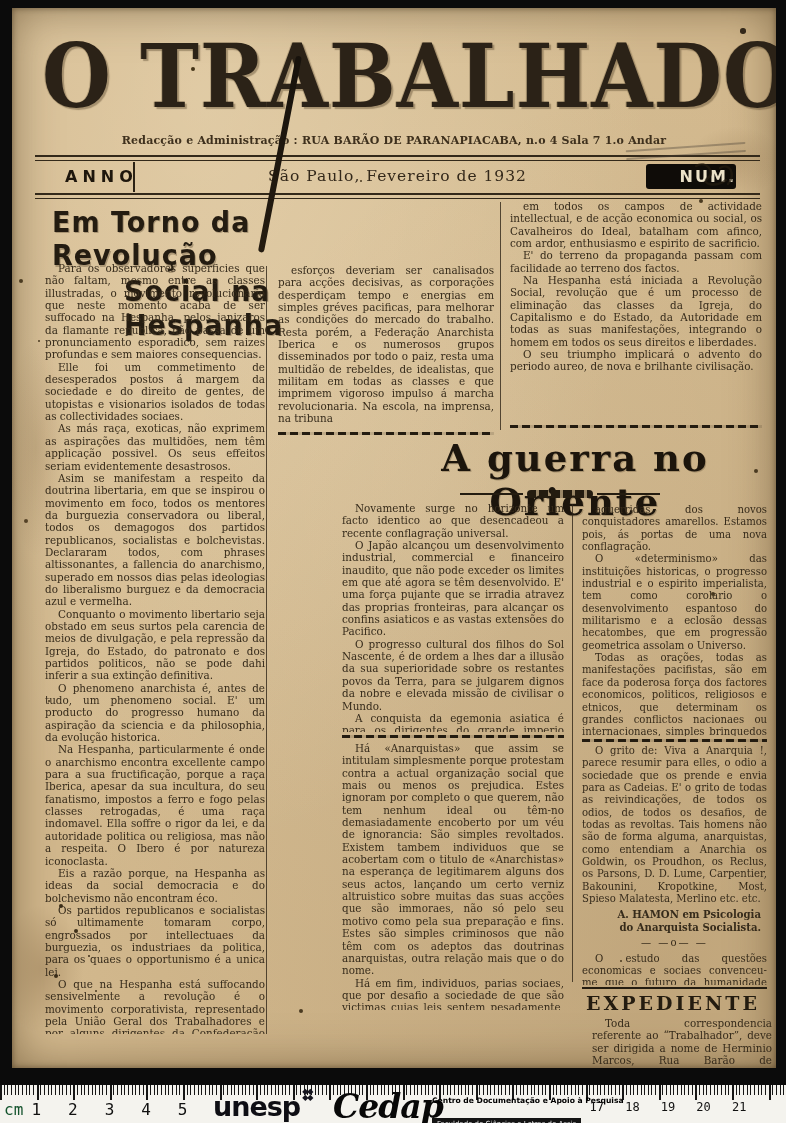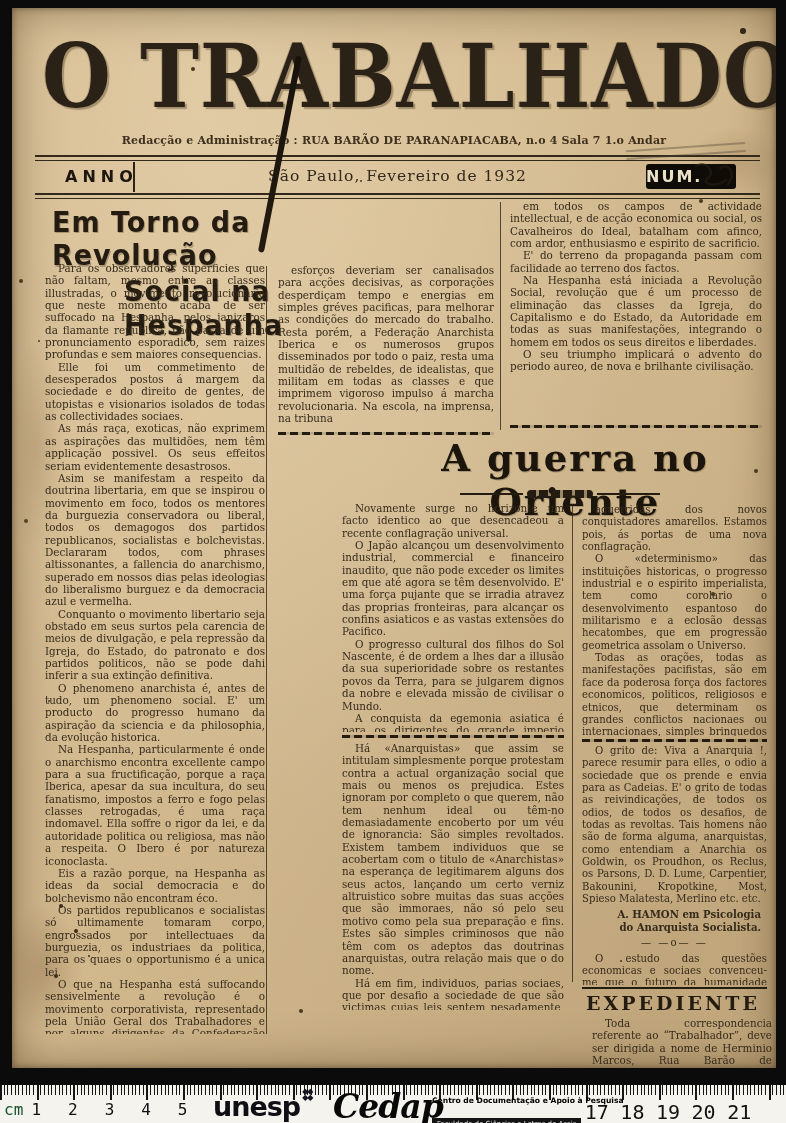--- a/index.html
+++ b/index.html
@@ -34,21 +34,21 @@
   .r1{top:147px;} .r2{top:185px;}
   .header-row{position:absolute;top:154px;left:23px;width:725px;height:30px;}
   .anno{position:absolute;left:30px;top:5px;font-family:"DejaVu Sans", sans-serif;
     font-weight:bold;font-size:16px;letter-spacing:5px;color:#1e160c;}
   .vline1{position:absolute;left:98px;top:0;bottom:0;width:2px;background:#2c2315;}
   .dateline{position:absolute;left:0;right:0;top:5px;text-align:center;
     font-size:15.5px;color:#33281a;letter-spacing:1px;}
   .numbox{position:absolute;right:24px;top:2px;width:90px;height:25px;
     background:#0f0c08;color:#ece2c8;border-radius:3px;
     font-family:"DejaVu Sans", sans-serif;font-weight:bold;font-size:16px;
-    letter-spacing:2px;text-align:left;line-height:25px;}
+    letter-spacing:2px;text-align:right;line-height:25px;}
   .hand-squiggle{position:absolute;right:-4px;top:-6px;opacity:.8;}
   .pencil-marks{position:absolute;right:30px;top:132px;width:120px;height:26px;opacity:.38;
     transform:rotate(-4deg);}
   .pencil-marks div{height:2px;background:#4c4338;margin:6px 0;border-radius:2px;}
   .ink-slash{position:absolute;left:284px;top:48px;width:6px;height:200px;
     background:linear-gradient(#17120c,#241b10);border-radius:5px;
     transform:rotate(11deg);transform-origin:top center;}
   
   .headline-1{position:absolute;top:197px;left:24px;width:390px;
     font-family:"DejaVu Sans", sans-serif;font-weight:bold;font-size:27px;
@@ -118,21 +118,21 @@
   .ticks-cm{position:absolute;left:0;top:0;right:0;height:15px;
     background:repeating-linear-gradient(90deg,#161616 0 2px, transparent 2px 36.6px);}
   .ruler-label{position:absolute;left:4px;top:15px;font-family:"DejaVu Sans Mono", monospace;
     font-size:16px;color:#14532d;}
   .nums{position:absolute;top:15px;display:flex;}
   .nums-left{left:18px;}
   .nums-left span{width:36.6px;text-align:center;font-family:"DejaVu Sans Mono", monospace;
     font-size:16px;color:#111;}
   .nums-right{left:579px;}
   .nums-right span{width:35.6px;text-align:center;font-family:"DejaVu Sans Mono", monospace;
-    font-size:20px;color:#111;}
+    font-size:12px;color:#111;}
   .unesp{position:absolute;left:213px;top:6px;font-family:"DejaVu Sans", sans-serif;
     font-weight:bold;font-size:27px;letter-spacing:-1px;color:#0e0e14;}
   .unesp-icon{display:inline-block;font-size:8px;line-height:6px;letter-spacing:-1px;
     vertical-align:top;margin-left:2px;margin-top:-2px;color:#14141e;}
   .cedap{position:absolute;left:333px;top:2px;font-family:"DejaVu Serif", serif;
     font-weight:bold;font-style:italic;font-size:33px;color:#080808;letter-spacing:-1px;}
   .cedap-text{position:absolute;left:432px;top:11px;width:150px;}
   .cedap-l1{font-family:"DejaVu Sans", sans-serif;font-weight:bold;font-size:7.6px;color:#000;white-space:nowrap;}
   .cedap-l2{display:inline-block;background:#141414;color:#e8e8e8;
     font-family:"DejaVu Sans", sans-serif;font-size:7px;padding:1.5px 5px;margin-top:13px;white-space:nowrap;}

